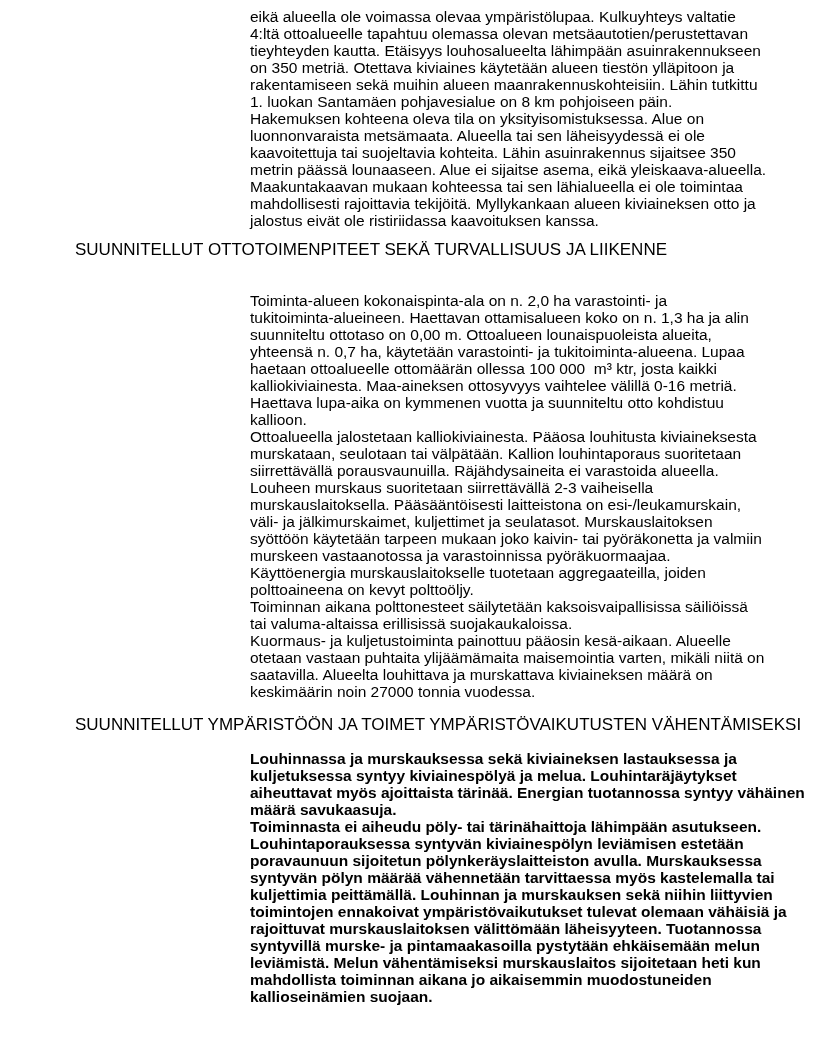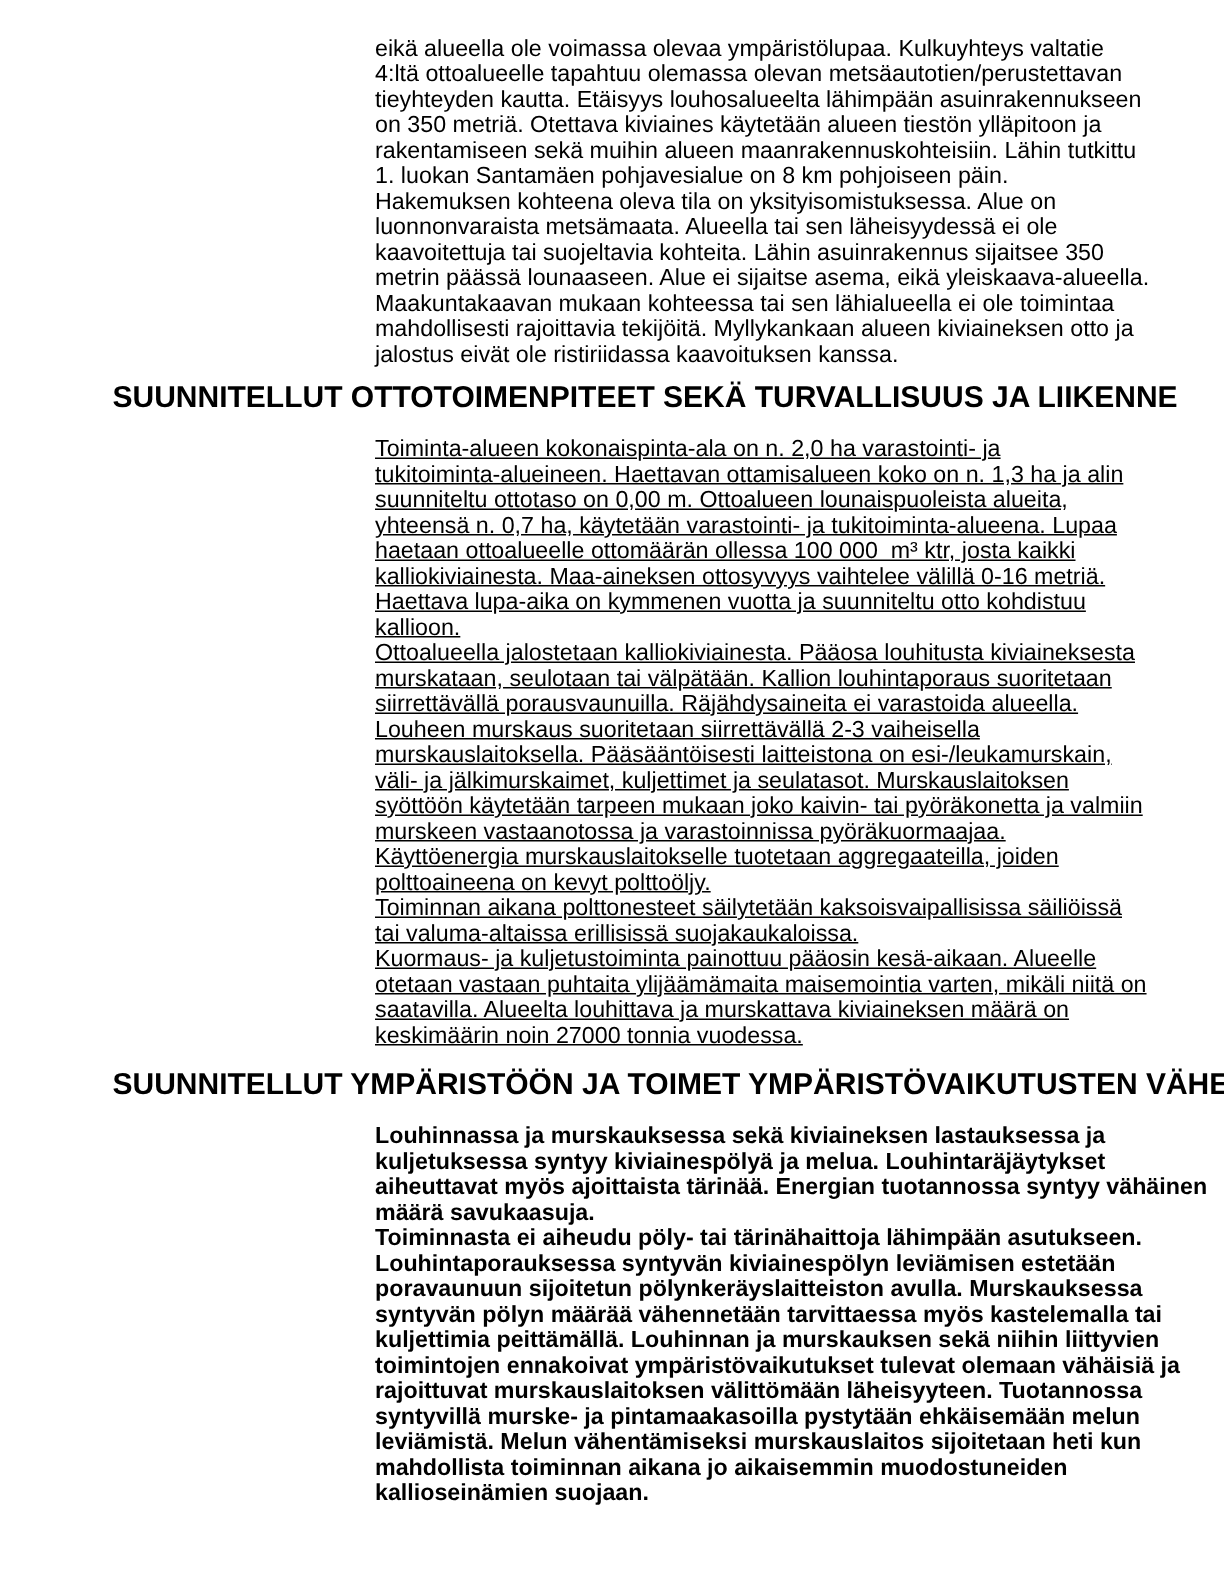--- a/index.html
+++ b/index.html
@@ -9,40 +9,40 @@
   }
   .page {
     position: relative;
     width: 816px;
     height: 1056px;
     background: #ffffff;
     overflow: hidden;
     font-family: "Liberation Sans", "DejaVu Sans", sans-serif;
     color: #000000;
     box-sizing: border-box;
-    padding-top: 24px;
+    padding-top: 8px;
   }
   .para {
     margin: 0 0 0 250px;
     font-size: 15.5px;
     line-height: 17px;
     white-space: pre;
     color: #000000;
   }
   .heading {
     margin: 0 0 0 75px;
-    font-size: 20px;
+    font-size: 17px;
     line-height: 17px;
-    font-weight: 700;
+    font-weight: 400;
     white-space: pre;
     color: #000000;
   }
   #para1   { margin-top: 0; }
   #heading1{ margin-top: 12px; }
-  #para2   { margin-top: 17px; text-decoration: underline; }
+  #para2   { margin-top: 34px; }
   #heading2{ margin-top: 16px; }
   #para3   { margin-top: 17px; font-weight: bold; }
   #para4   { margin-top: 17px; }
 </style>
 </head>
 <body>
 
 <div class="page">
   <div id="para1" class="para">eikä alueella ole voimassa olevaa ympäristölupaa. Kulkuyhteys valtatie
 4:ltä ottoalueelle tapahtuu olemassa olevan metsäautotien/perustettavan

